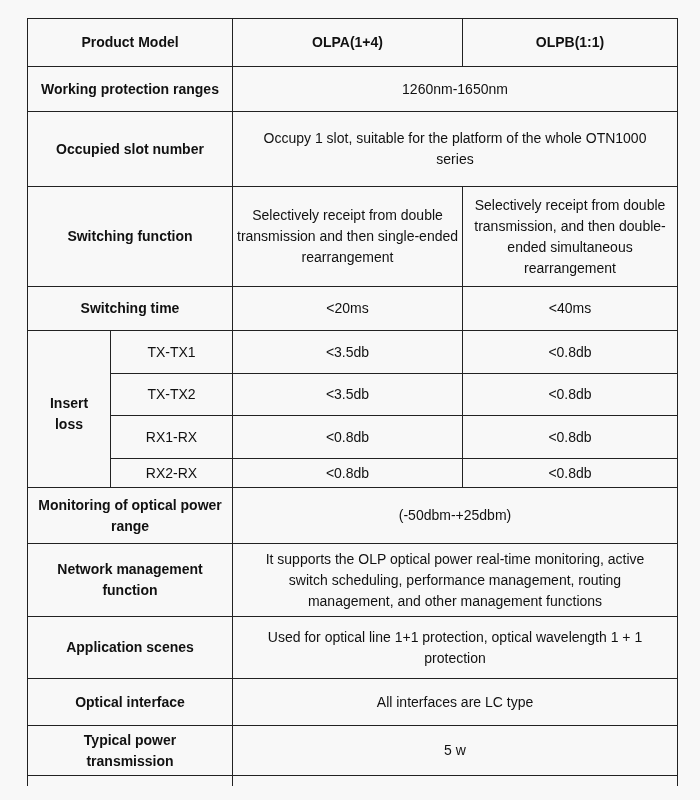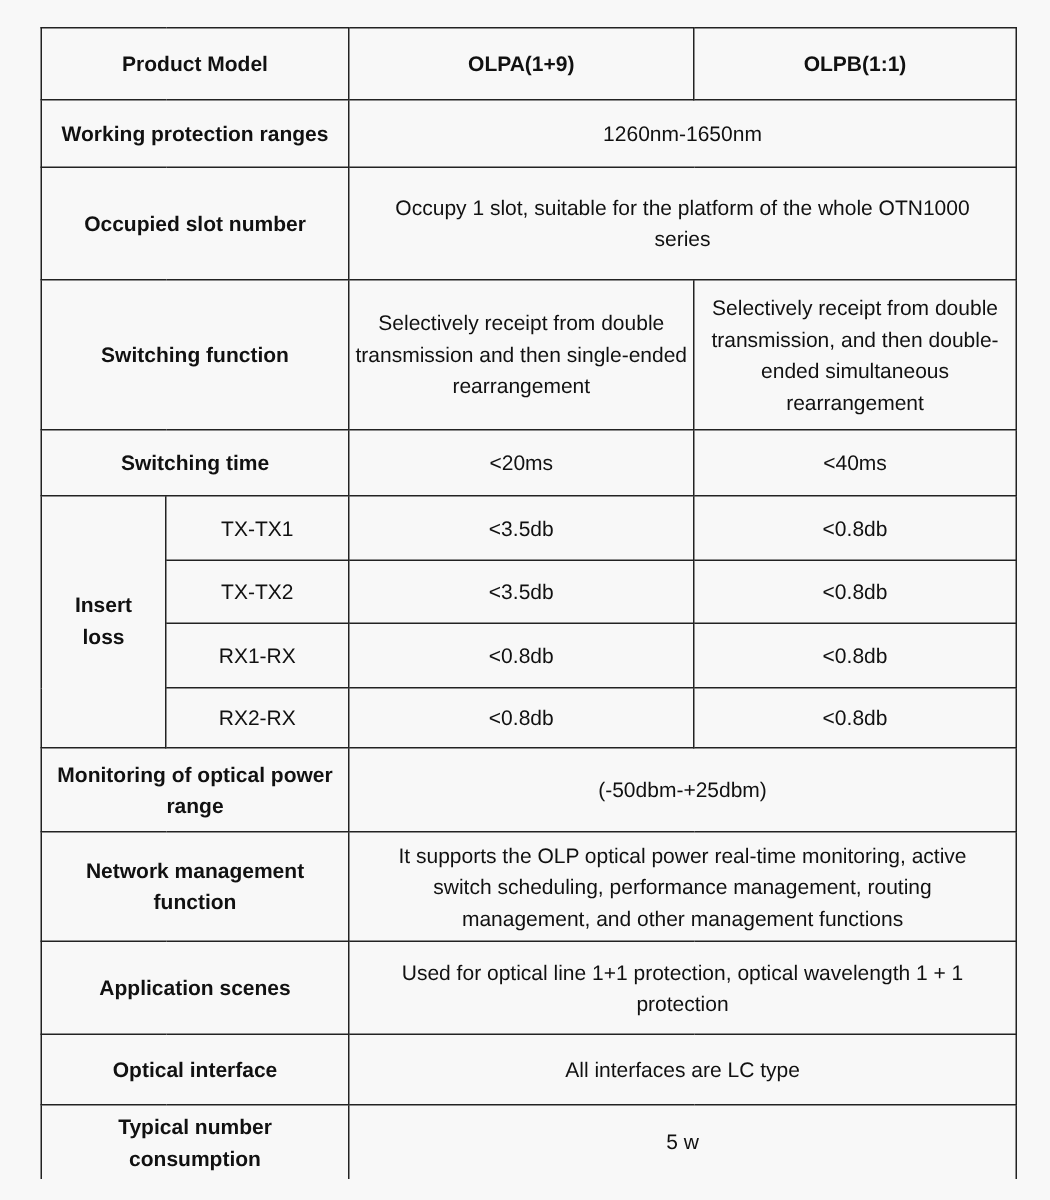--- a/index.html
+++ b/index.html
@@ -16,21 +16,21 @@
 <table>
   <colgroup>
     <col style="width:83px">
       <col style="width:122px">
       <col style="width:230px">
       <col style="width:215px">
   </colgroup>
   <tbody>
       <tr style="height:48px">
     <td class="h" colspan="2">Product Model</td>
-    <td class="h">OLPA(1+9)</td>
+    <td class="h">OLPA(1+4)</td>
     <td class="h">OLPB(1:1)</td>
   </tr>
   <tr style="height:45px">
     <td class="h" colspan="2">Working protection ranges</td>
     <td colspan="2">1260nm-1650nm</td>
   </tr>
   <tr style="height:52px">
     <td class="h" colspan="2">Occupied slot number</td>
     <td colspan="2" style="padding:16px 20px">Occupy 1 slot, suitable for the platform of the whole OTN1000 series</td>
   </tr>
@@ -53,21 +53,21 @@
   <tr style="height:42px">
     <td>TX-TX2</td>
     <td>&lt;3.5db</td>
     <td>&lt;0.8db</td>
   </tr>
   <tr style="height:43px">
     <td>RX1-RX</td>
     <td>&lt;0.8db</td>
     <td>&lt;0.8db</td>
   </tr>
-  <tr style="height:40px">
+  <tr style="height:29px">
     <td>RX2-RX</td>
     <td>&lt;0.8db</td>
     <td>&lt;0.8db</td>
   </tr>
   <tr style="height:56px">
     <td class="h" colspan="2">Monitoring of optical power range</td>
     <td colspan="2">(-50dbm-+25dbm)</td>
   </tr>
   <tr style="height:73px">
     <td class="h" colspan="2" style="padding:0 20px">Network management function</td>
@@ -75,21 +75,21 @@
   </tr>
   <tr style="height:62px">
     <td class="h" colspan="2">Application scenes</td>
     <td colspan="2" style="padding:0 28px">Used for optical line 1+1 protection, optical wavelength 1 + 1 protection</td>
   </tr>
   <tr style="height:47px">
     <td class="h" colspan="2">Optical interface</td>
     <td colspan="2">All interfaces are LC type</td>
   </tr>
   <tr style="height:50px">
-    <td class="h" colspan="2" style="padding:0 40px">Typical number consumption</td>
+    <td class="h" colspan="2" style="padding:0 40px">Typical power transmission</td>
     <td colspan="2">5 w</td>
   </tr>
   <tr style="height:46px">
     <td class="h" colspan="2" style="vertical-align:top; padding-top:12px">MTBF</td>
     <td colspan="2" style="vertical-align:top; padding-top:12px">&gt; 100000 hours</td>
   </tr>
 </tbody>
   </table>
 <div class="bottom-mask"></div>
 

